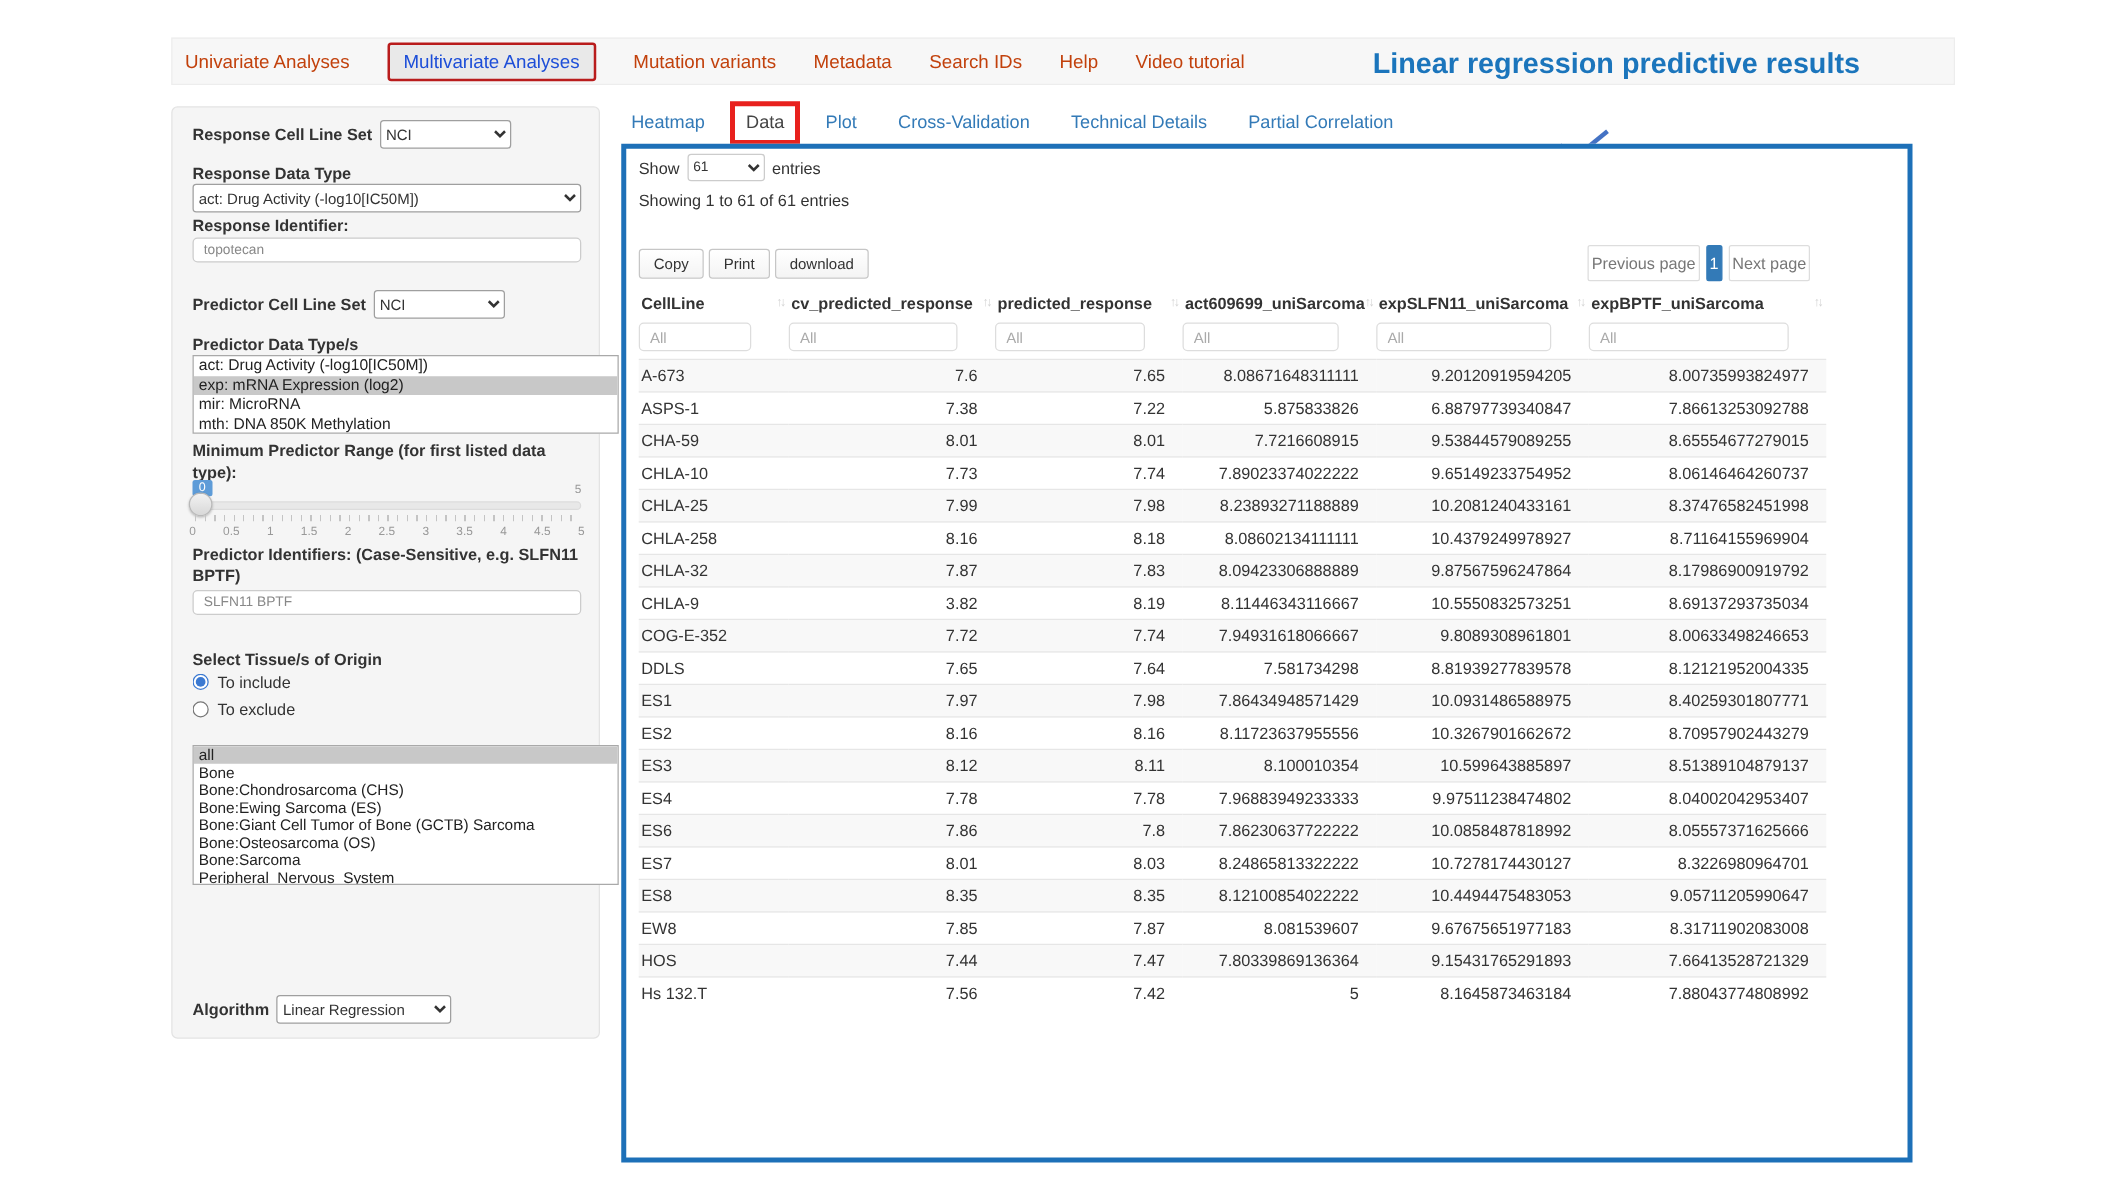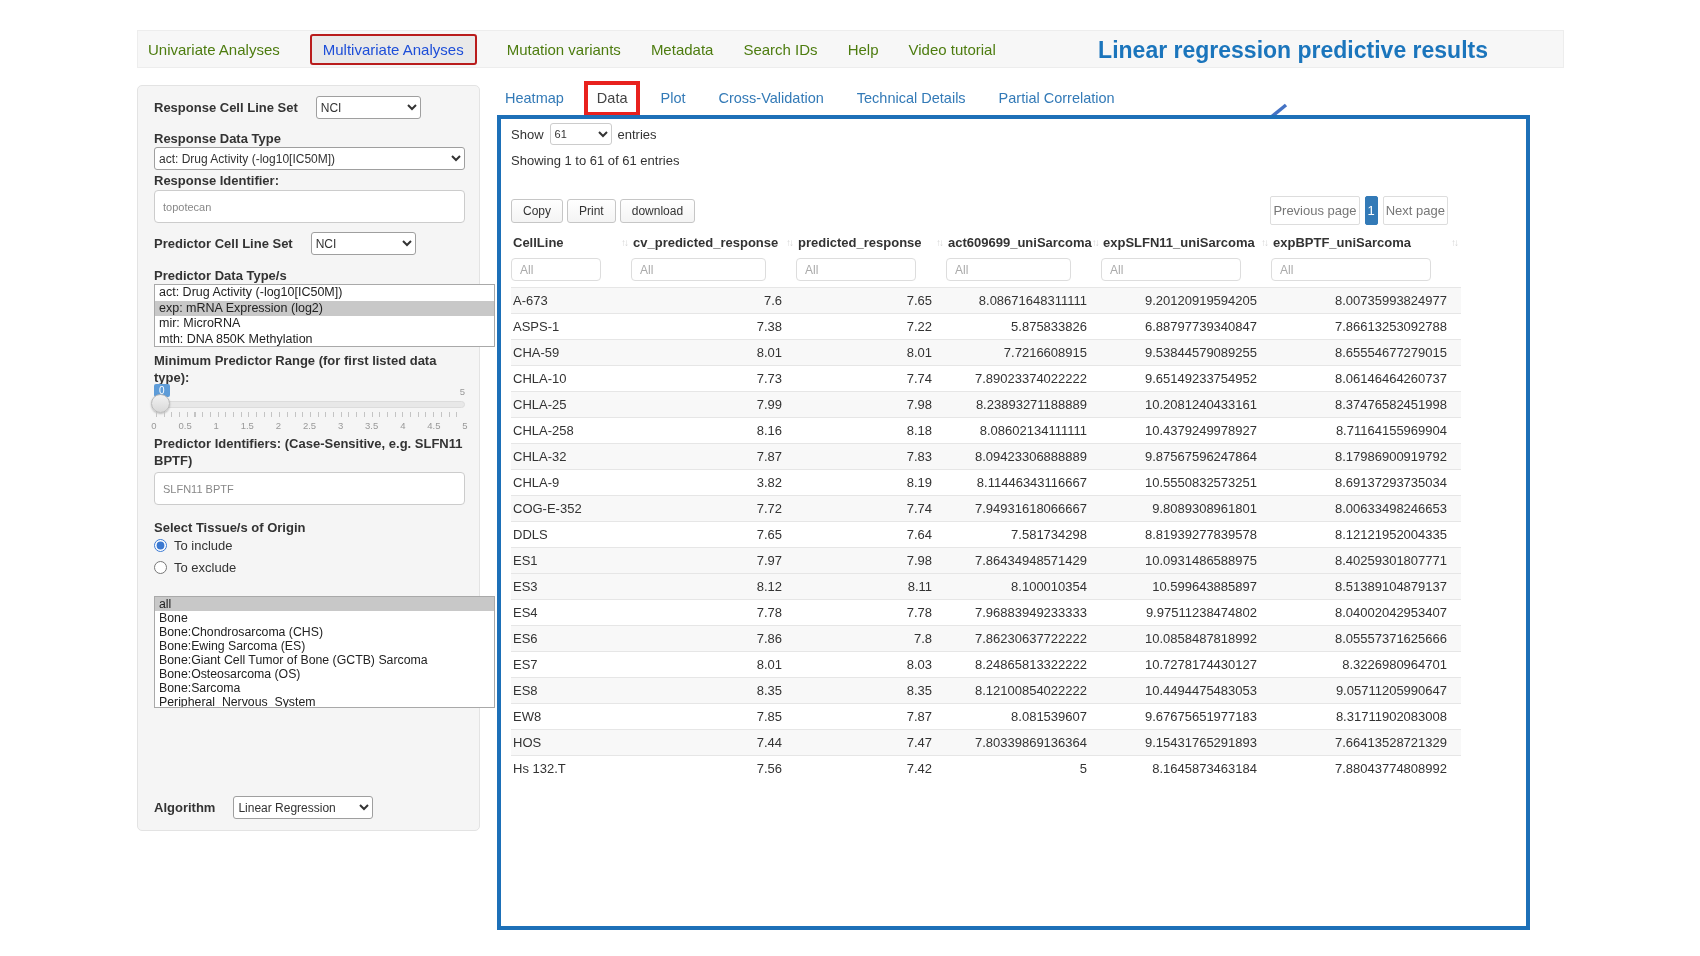--- a/index.html
+++ b/index.html
@@ -3,38 +3,38 @@
 <meta charset="utf-8">
 <style>
   * { box-sizing: border-box; margin: 0; padding: 0; }
   html,body { width:1700px; height:956px; background:#fff; overflow:hidden;
     font-family:"Liberation Sans", sans-serif; color:#333; }
 
   
   .topbar { position:absolute; left:137px; top:30px; width:1427px; height:38px;
     background:#f7f7f7; border:1px solid #ededed; display:flex; align-items:center; }
   .top-nav { display:flex; align-items:center; gap:30px; padding-left:10px; }
-  .nav-tab { font-size:15px; color:#4d7c0f; white-space:nowrap; cursor:pointer; }
+  .nav-tab { font-size:15px; color:#c2410c; white-space:nowrap; cursor:pointer; }
   .nav-tab.active { background:#e9e9e9; border:2px solid #b91c1c; border-radius:3px;
     padding:5px 11px; color:#1d4ed8; }
   .page-title { position:absolute; right:212px; top:37px; font-size:23px; font-weight:bold;
     color:#1b75bc; }
 
   
   .arrow-svg { position:absolute; left:1228px; top:100px; width:72px; height:52px; }
 
   
   .sidebar { position:absolute; left:137px; top:85px; width:343px; height:746px;
     background:#f5f5f5; border:1px solid #e3e3e3; border-radius:5px; }
   .sb { position:absolute; left:16px; width:311px; }
   .sb-label { font-size:13px; font-weight:bold; color:#333; line-height:17px; }
-  .inline-row { display:flex; align-items:center; gap:18px; }
+  .inline-row { display:flex; align-items:center; gap:6px; }
   select { font-family:"Liberation Sans",sans-serif; font-size:12px; color:#333;
     background:#fff; border:1px solid #9f9f9f; border-radius:3px; height:23px; }
-  .sb input[type=text] { width:100%; height:33px; border:1px solid #ccc; border-radius:4px;
+  .sb input[type=text] { width:100%; height:20px; border:1px solid #ccc; border-radius:4px;
     background:#fff; font-size:11px; color:#888; padding:0 8px;
     font-family:"Liberation Sans",sans-serif; }
   .listbox { background:#fff; border:1px solid #a9a9a9; overflow:hidden; width:100%; }
   .lb-opt { font-size:12.5px; color:#222; padding:0 4px; white-space:nowrap; line-height:15.5px; }
   .listbox.tissue .lb-opt { line-height:14px; font-size:12.3px; }
   .lb-opt.selected { background:#c8c8c8; }
   .radio-row { display:flex; align-items:center; gap:7px; font-size:13px; color:#333; }
   .radio-row input { accent-color:#3b79d1; width:13px; height:13px; }
 
   
@@ -377,20 +377,28 @@
             <td class="num">8.12121952004335</td>
           </tr>
           <tr class="odd">
             <td class="cl">ES1</td>
             <td class="num">7.97</td>
             <td class="num">7.98</td>
             <td class="num">7.86434948571429</td>
             <td class="num">10.0931486588975</td>
             <td class="num">8.40259301807771</td>
           </tr>
+          <tr class="even">
+            <td class="cl">ES2</td>
+            <td class="num">8.16</td>
+            <td class="num">8.16</td>
+            <td class="num">8.11723637955556</td>
+            <td class="num">10.3267901662672</td>
+            <td class="num">8.70957902443279</td>
+          </tr>
           <tr class="odd">
             <td class="cl">ES3</td>
             <td class="num">8.12</td>
             <td class="num">8.11</td>
             <td class="num">8.100010354</td>
             <td class="num">10.599643885897</td>
             <td class="num">8.51389104879137</td>
           </tr>
           <tr class="even">
             <td class="cl">ES4</td>

